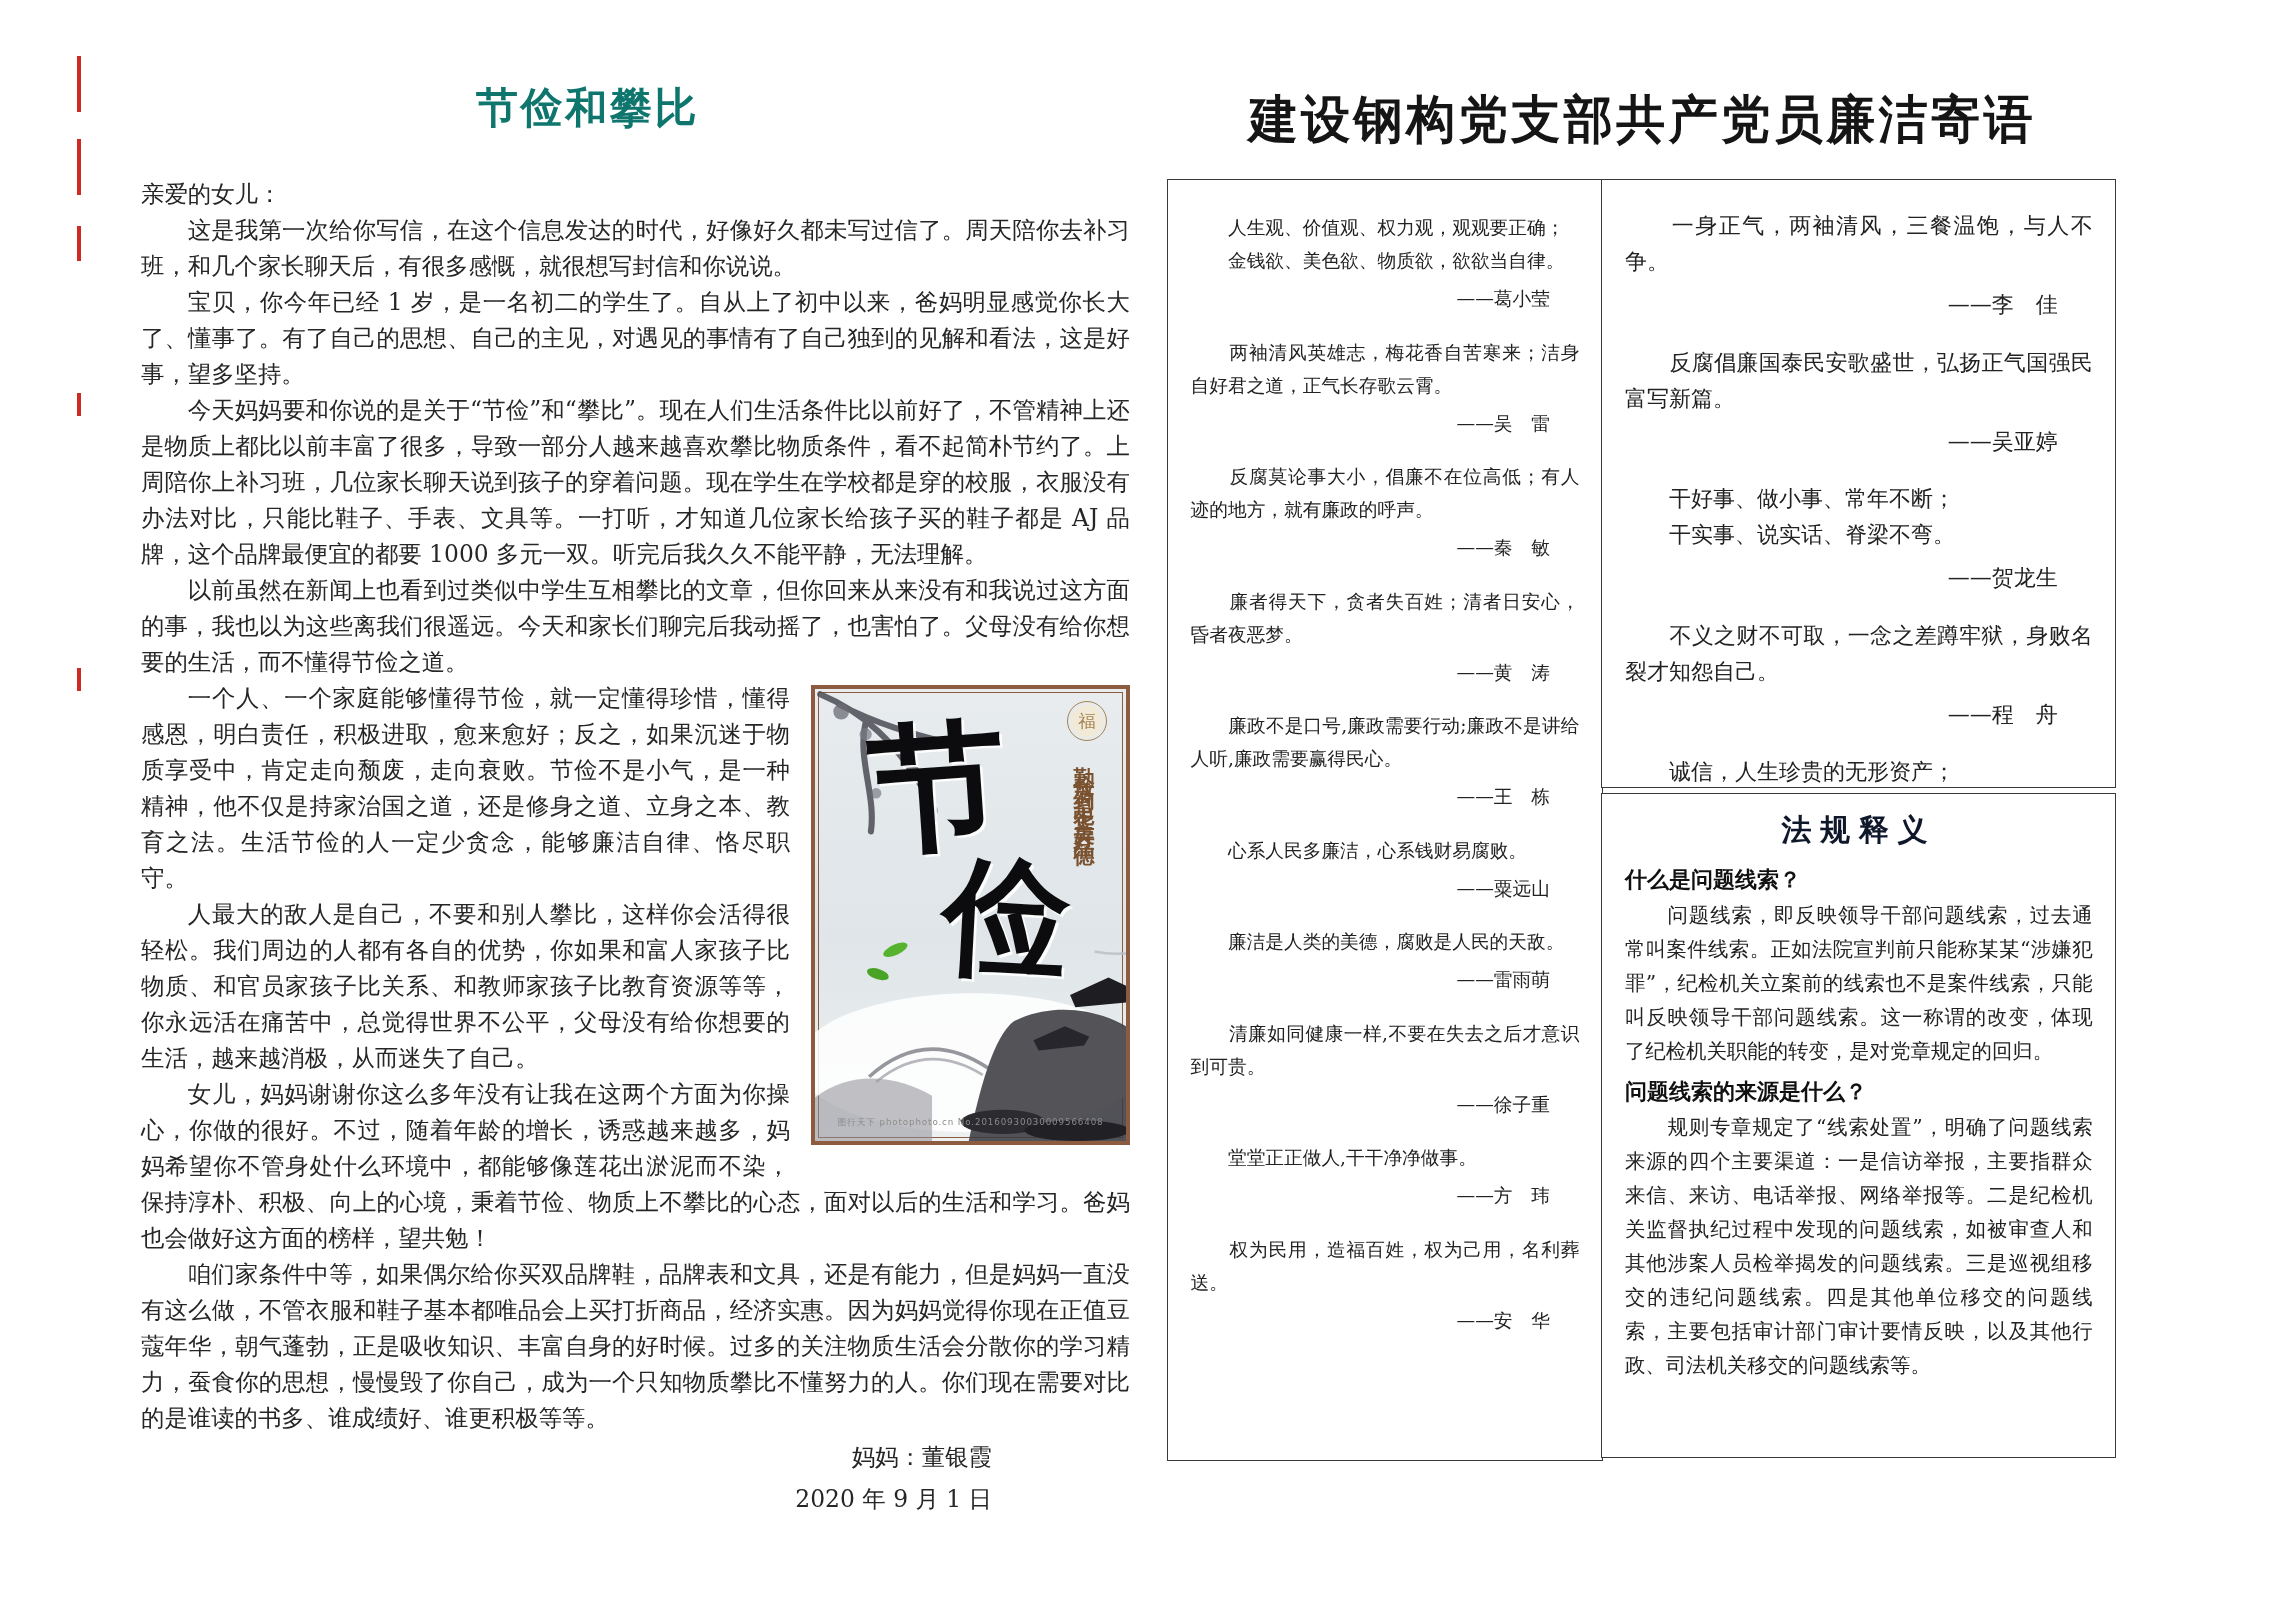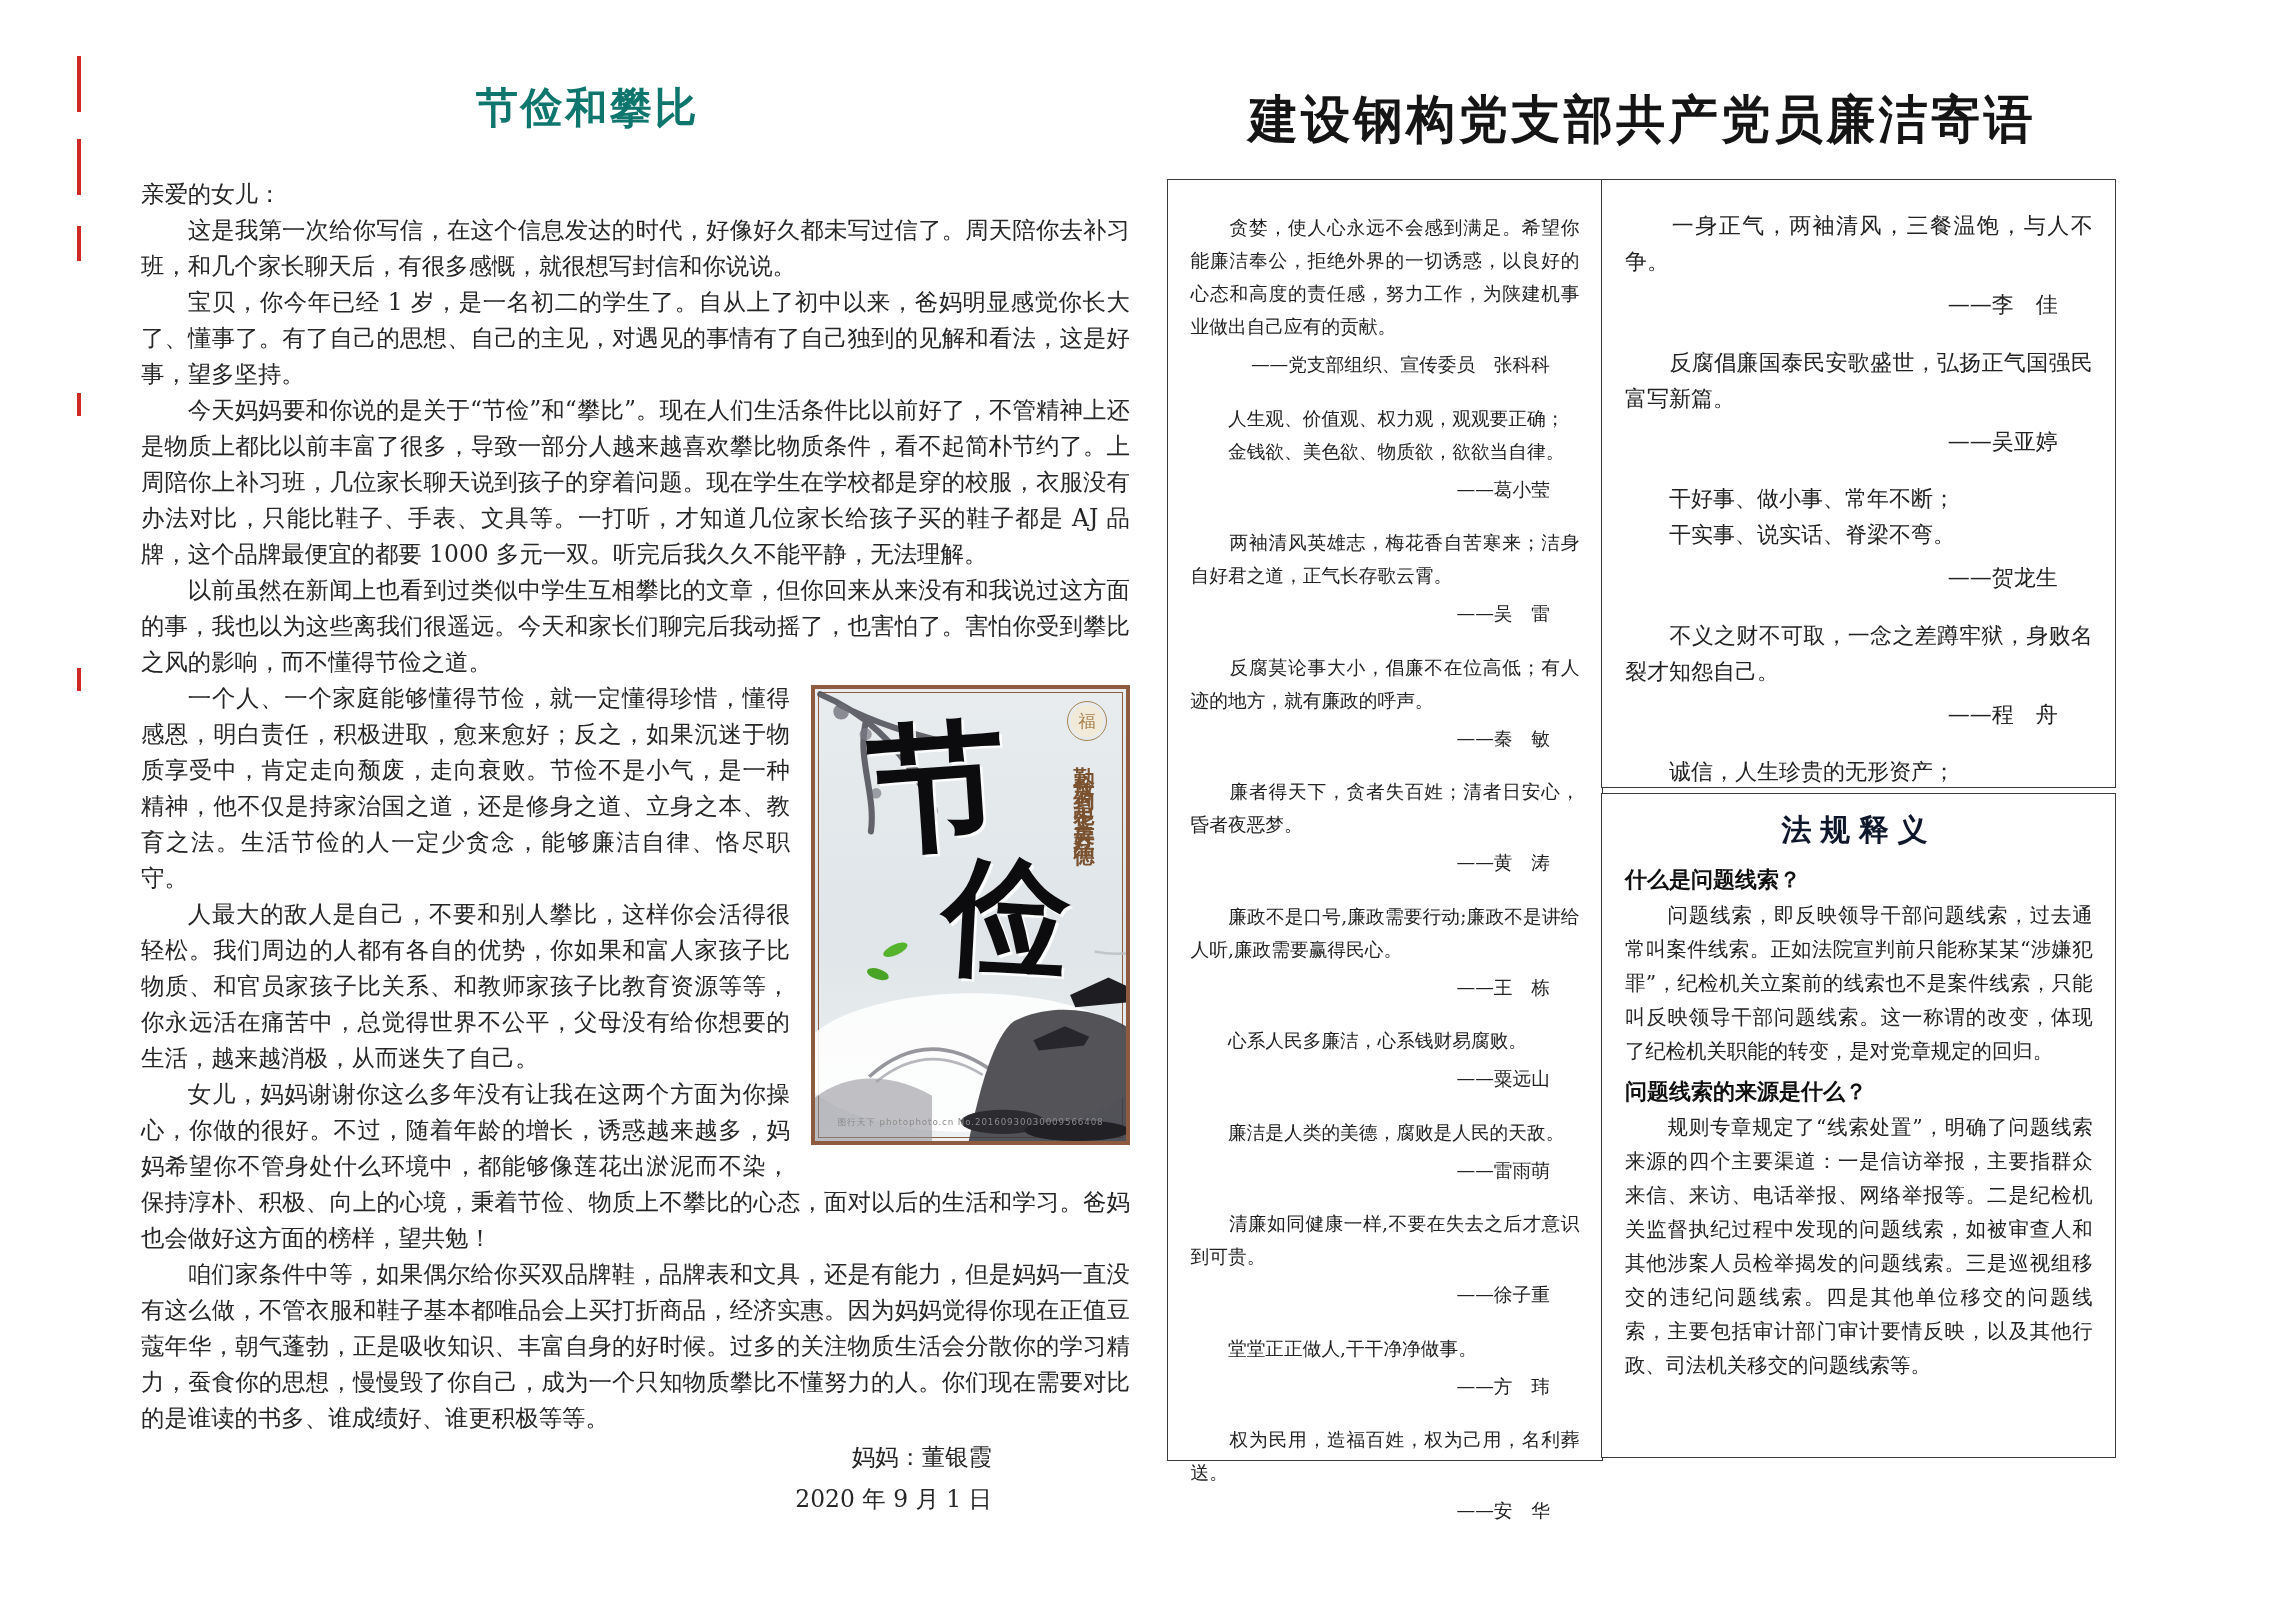--- a/index.html
+++ b/index.html
@@ -104,21 +104,21 @@
     <span class="rev-e"></span>
   </div>
 
   <h1 class="letter-title">节俭和攀比</h1>
 
   <div class="letter-body">
     <p class="salutation">亲爱的女儿：</p>
     <p class="para">这是我第一次给你写信，在这个信息发达的时代，好像好久都未写过信了。周天陪你去补习班，和几个家长聊天后，有很多感慨，就很想写封信和你说说。</p>
     <p class="para">宝贝，你今年已经 1 岁，是一名初二的学生了。自从上了初中以来，爸妈明显感觉你长大了、懂事了。有了自己的思想、自己的主见，对遇见的事情有了自己独到的见解和看法，这是好事，望多坚持。</p>
     <p class="para">今天妈妈要和你说的是关于“节俭”和“攀比”。现在人们生活条件比以前好了，不管精神上还是物质上都比以前丰富了很多，导致一部分人越来越喜欢攀比物质条件，看不起简朴节约了。上周陪你上补习班，几位家长聊天说到孩子的穿着问题。现在学生在学校都是穿的校服，衣服没有办法对比，只能比鞋子、手表、文具等。一打听，才知道几位家长给孩子买的鞋子都是 AJ 品牌，这个品牌最便宜的都要 1000 多元一双。听完后我久久不能平静，无法理解。</p>
-    <p class="para">以前虽然在新闻上也看到过类似中学生互相攀比的文章，但你回来从来没有和我说过这方面的事，我也以为这些离我们很遥远。今天和家长们聊完后我动摇了，也害怕了。害怕你受到攀比之风的影响，而不懂得节俭之道。</p>
+    <p class="para">以前虽然在新闻上也看到过类似中学生互相攀比的文章，但你回来从来没有和我说过这方面的事，我也以为这些离我们很遥远。今天和家长们聊完后我动摇了，也害怕了。父母没有给你想要的生活，而不懂得节俭之道。</p>
 
     <aside class="poster">
       <svg class="poster-art" viewBox="0 0 356 520" preserveAspectRatio="none">
         <g>
           <path d="M6,6 C58,28 92,62 122,112 M58,38 C48,80 70,122 64,164 M28,18 C70,40 112,52 152,62 M96,70 C120,92 132,120 136,150" fill="none" stroke="#4b4b54" stroke-width="7" stroke-linecap="round" opacity="0.85"></path>
           <circle cx="30" cy="26" r="9" fill="#6b6b74" opacity="0.75"></circle>
           <circle cx="58" cy="52" r="7" fill="#7b7b84" opacity="0.7"></circle>
           <circle cx="96" cy="66" r="8" fill="#5d5d66" opacity="0.75"></circle>
           <circle cx="120" cy="100" r="6" fill="#80808a" opacity="0.7"></circle>
           <circle cx="70" cy="120" r="6" fill="#6b6b74" opacity="0.6"></circle>
@@ -160,24 +160,20 @@
   </div>
 </section>
 
 <section class="right-page">
   <h1 class="right-title">建设钢构党支部共产党员廉洁寄语</h1>
 
   <div class="boxes">
 
     <div class="box left-box">
       <div class="quote">
-        <p class="q-text">　　贪婪，使人心永远不会感到满足。希望你能廉洁奉公，拒绝外界的一切诱惑，以良好的心态和高度的责任感，努力工作，为陕建机事业做出自己应有的贡献。</p>
-        <p class="q-author">——党支部组织、宣传委员　张科科</p>
-      </div>
-      <div class="quote">
         <p class="q-text">　　人生观、价值观、权力观，观观要正确；
 　　金钱欲、美色欲、物质欲，欲欲当自律。</p>
         <p class="q-author">——葛小莹</p>
       </div>
       <div class="quote">
         <p class="q-text">　　两袖清风英雄志，梅花香自苦寒来；洁身自好君之道，正气长存歌云霄。</p>
         <p class="q-author">——吴　雷</p>
       </div>
       <div class="quote">
         <p class="q-text">　　反腐莫论事大小，倡廉不在位高低；有人迹的地方，就有廉政的呼声。</p>

